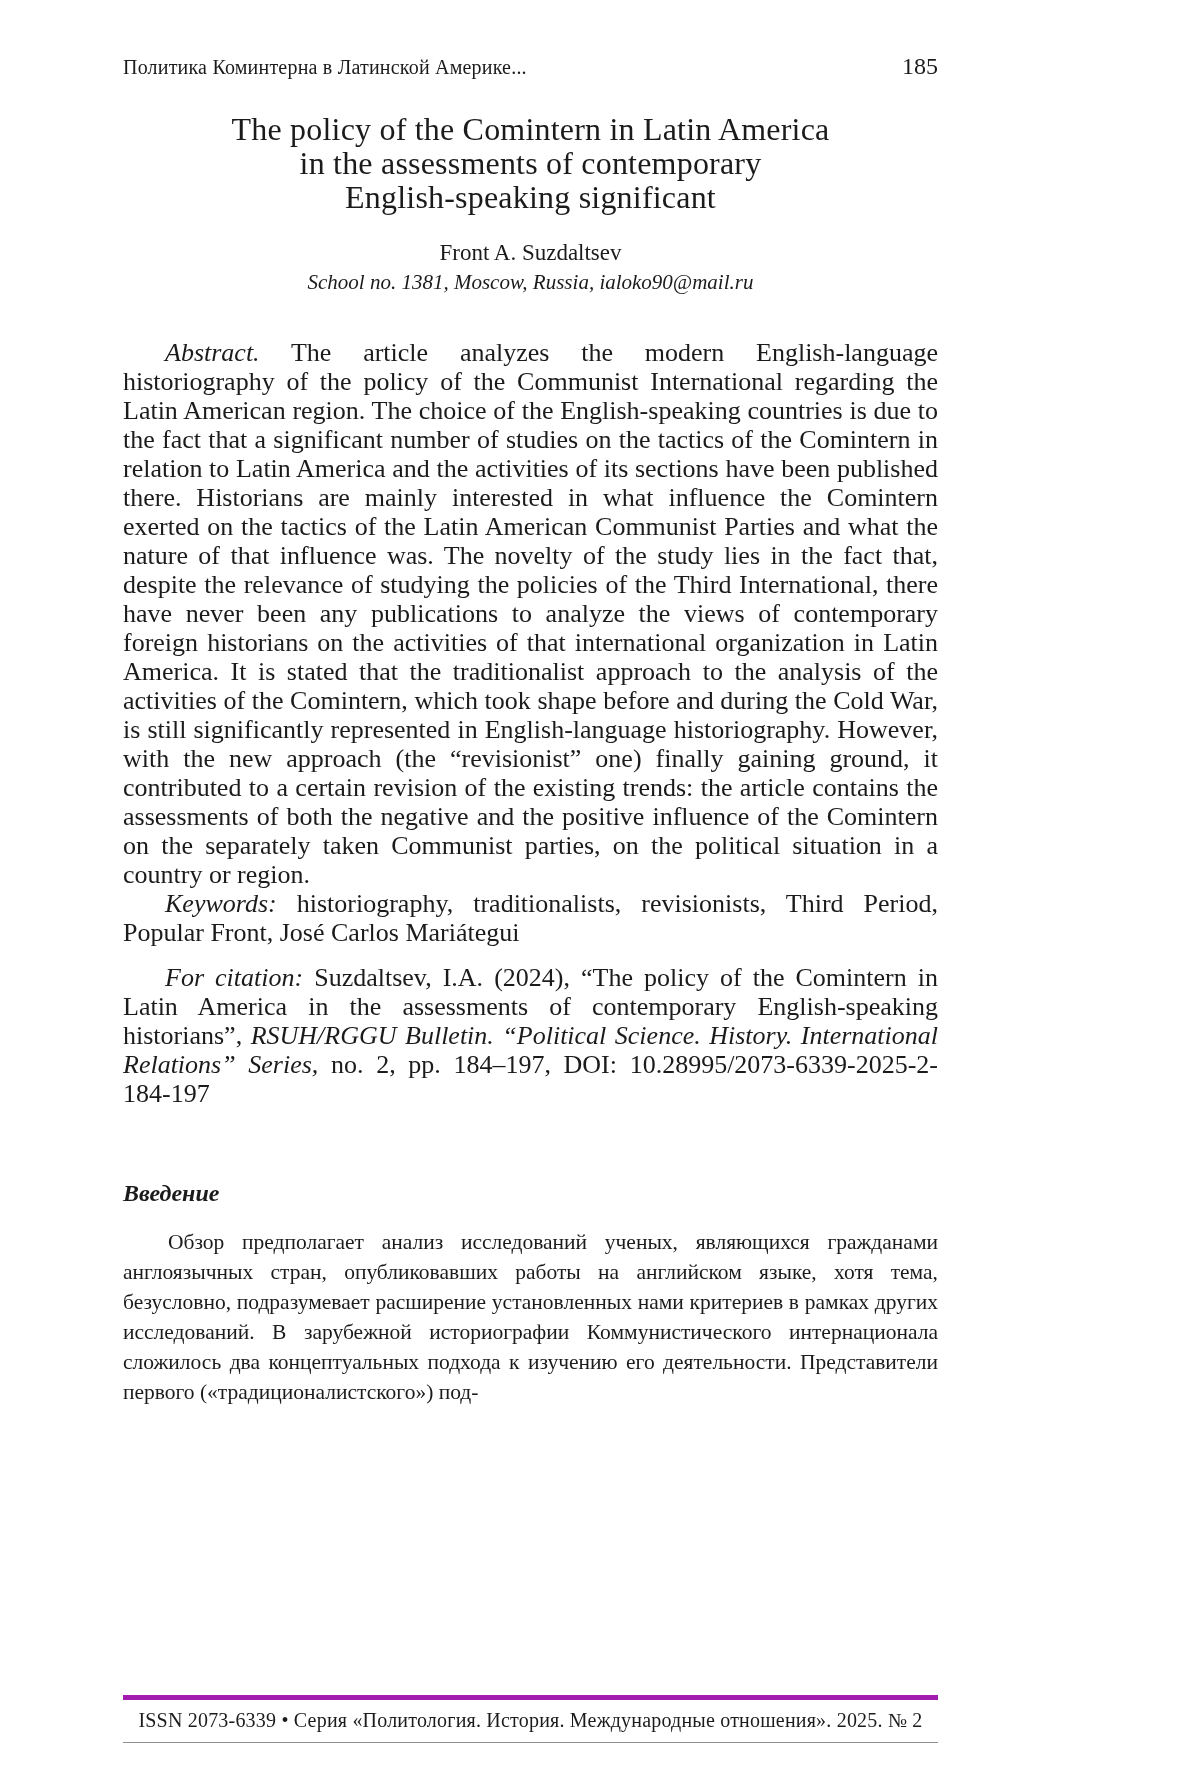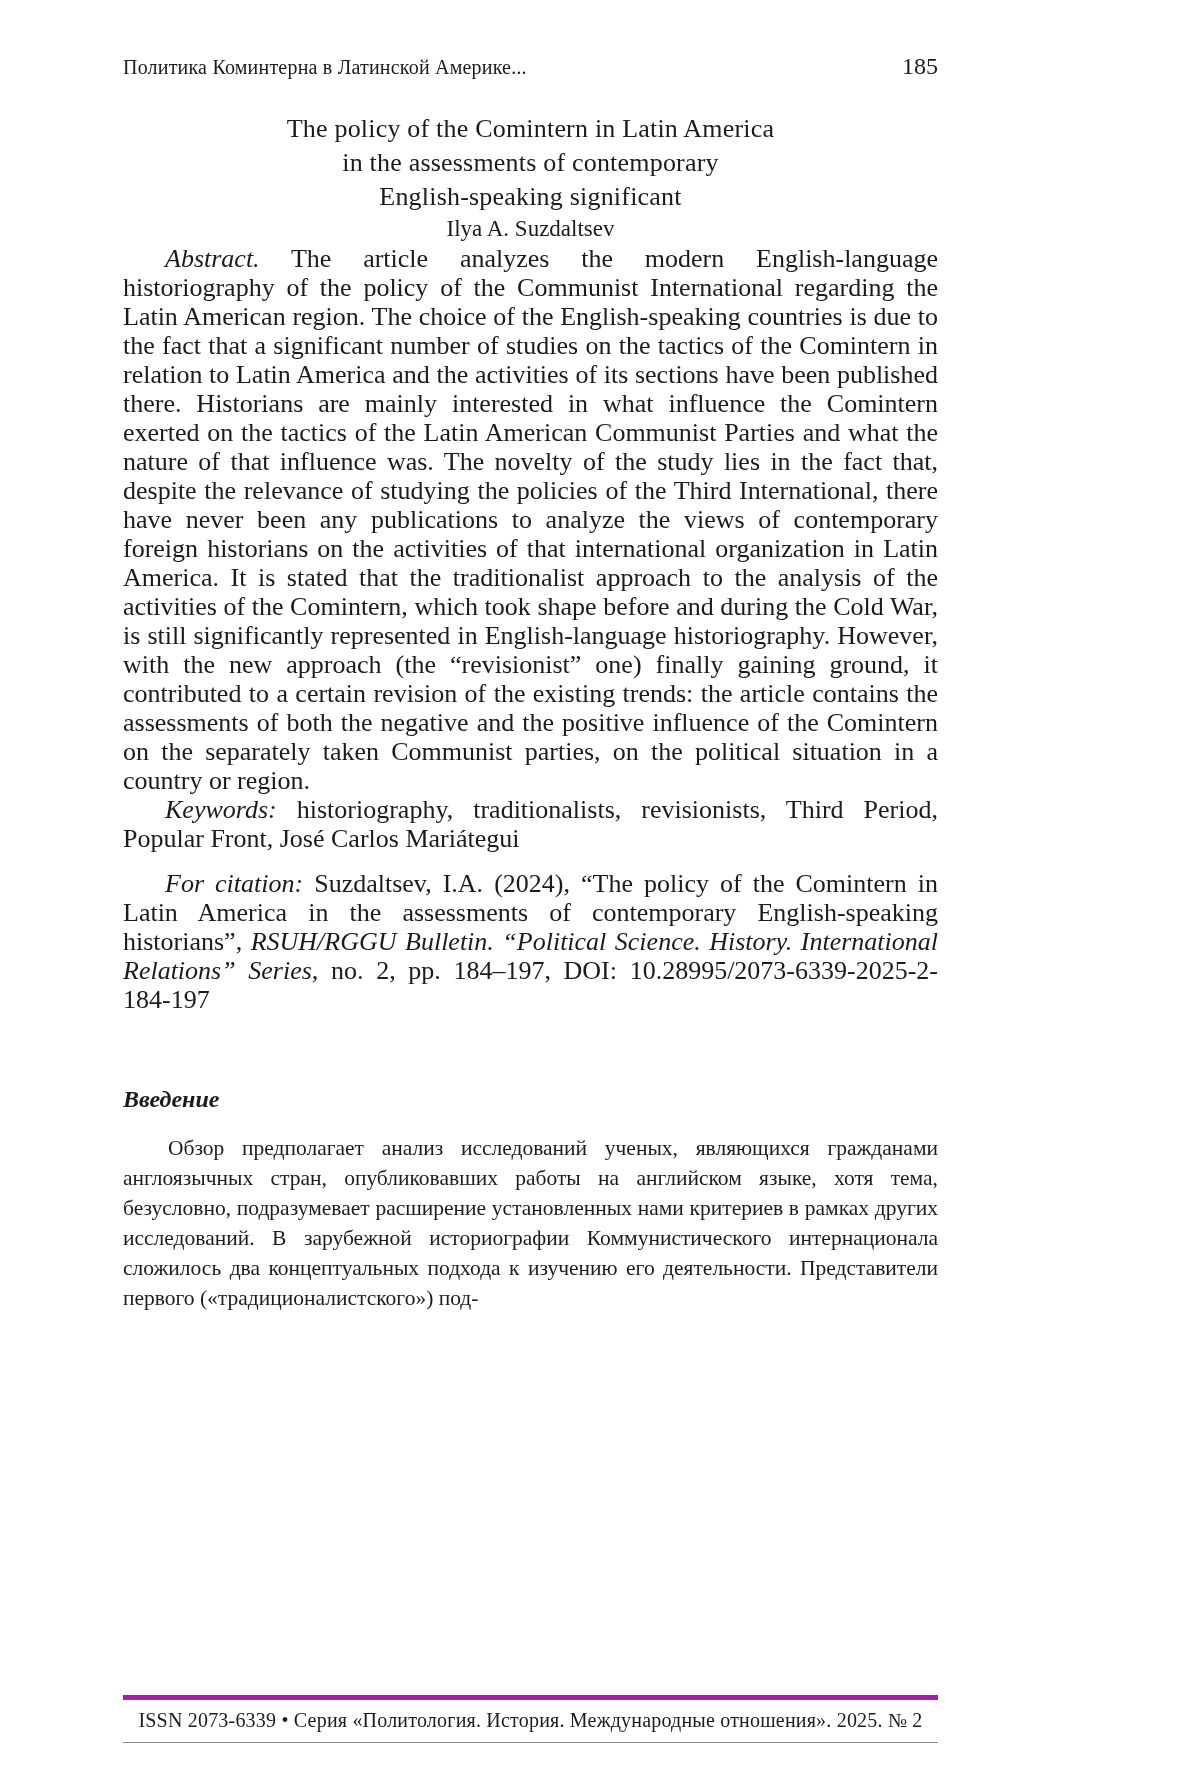--- a/index.html
+++ b/index.html
@@ -23,23 +23,24 @@
     align-items: baseline;
     font-size: 20px;
     margin-bottom: 32px;
   }
   .running-title { letter-spacing: 0.2px; }
   .page-number { font-size: 24px; }
 
   .title {
     font-weight: normal;
     text-align: center;
-    font-size: 26px;
+    font-size: 32px;
     line-height: 34px;
     letter-spacing: 0.2px;
+    margin-bottom: 24px;
   }
   .title span { display: block; }
 
   .author {
     text-align: center;
     font-size: 23px;
     line-height: 30px;
   }
   .affiliation {
     text-align: center;
@@ -98,22 +99,23 @@
     <span class="running-title">Политика Коминтерна в Латинской Америке...</span>
     <span class="page-number">185</span>
   </header>
 
   <h1 class="title">
     <span>The policy of the Comintern in Latin America</span>
     <span>in the assessments of contemporary</span>
     <span>English-speaking significant</span>
   </h1>
 
-  <div class="author">Ilya A. Suzdaltsev</div>
+  <div class="author">Front A. Suzdaltsev</div>
 
+  <div class="affiliation">School no. 1381, Moscow, Russia, ialoko90@mail.ru</div>
 
   <p class="para">
     <span class="lead-italic">Abstract.</span><span> The article analyzes the modern English-language historiography of the policy of the Communist International regarding the Latin American region. The choice of the English-speaking countries is due to the fact that a significant number of studies on the tactics of the Comintern in relation to Latin America and the activities of its sections have been published there. Historians are mainly interested in what influence the Comintern exerted on the tactics of the Latin American Communist Parties and what the nature of that influence was. The novelty of the study lies in the fact that, despite the relevance of studying the policies of the Third International, there have never been any publications to analyze the views of contemporary foreign historians on the activities of that international organization in Latin America. It is stated that the traditionalist approach to the analysis of the activities of the Comintern, which took shape before and during the Cold War, is still significantly represented in English-language historiography. However, with the new approach (the “revisionist” one) finally gaining ground, it contributed to a certain revision of the existing trends: the article contains the assessments of both the negative and the positive influence of the Comintern on the separately taken Communist parties, on the political situation in a country or region.</span>
   </p>
 
   <p class="para">
     <span class="lead-italic">Keywords:</span><span> historiography, traditionalists, revisionists, Third Period, Popular Front, José Carlos Mariátegui</span>
   </p>
 
   <p class="para citation">

